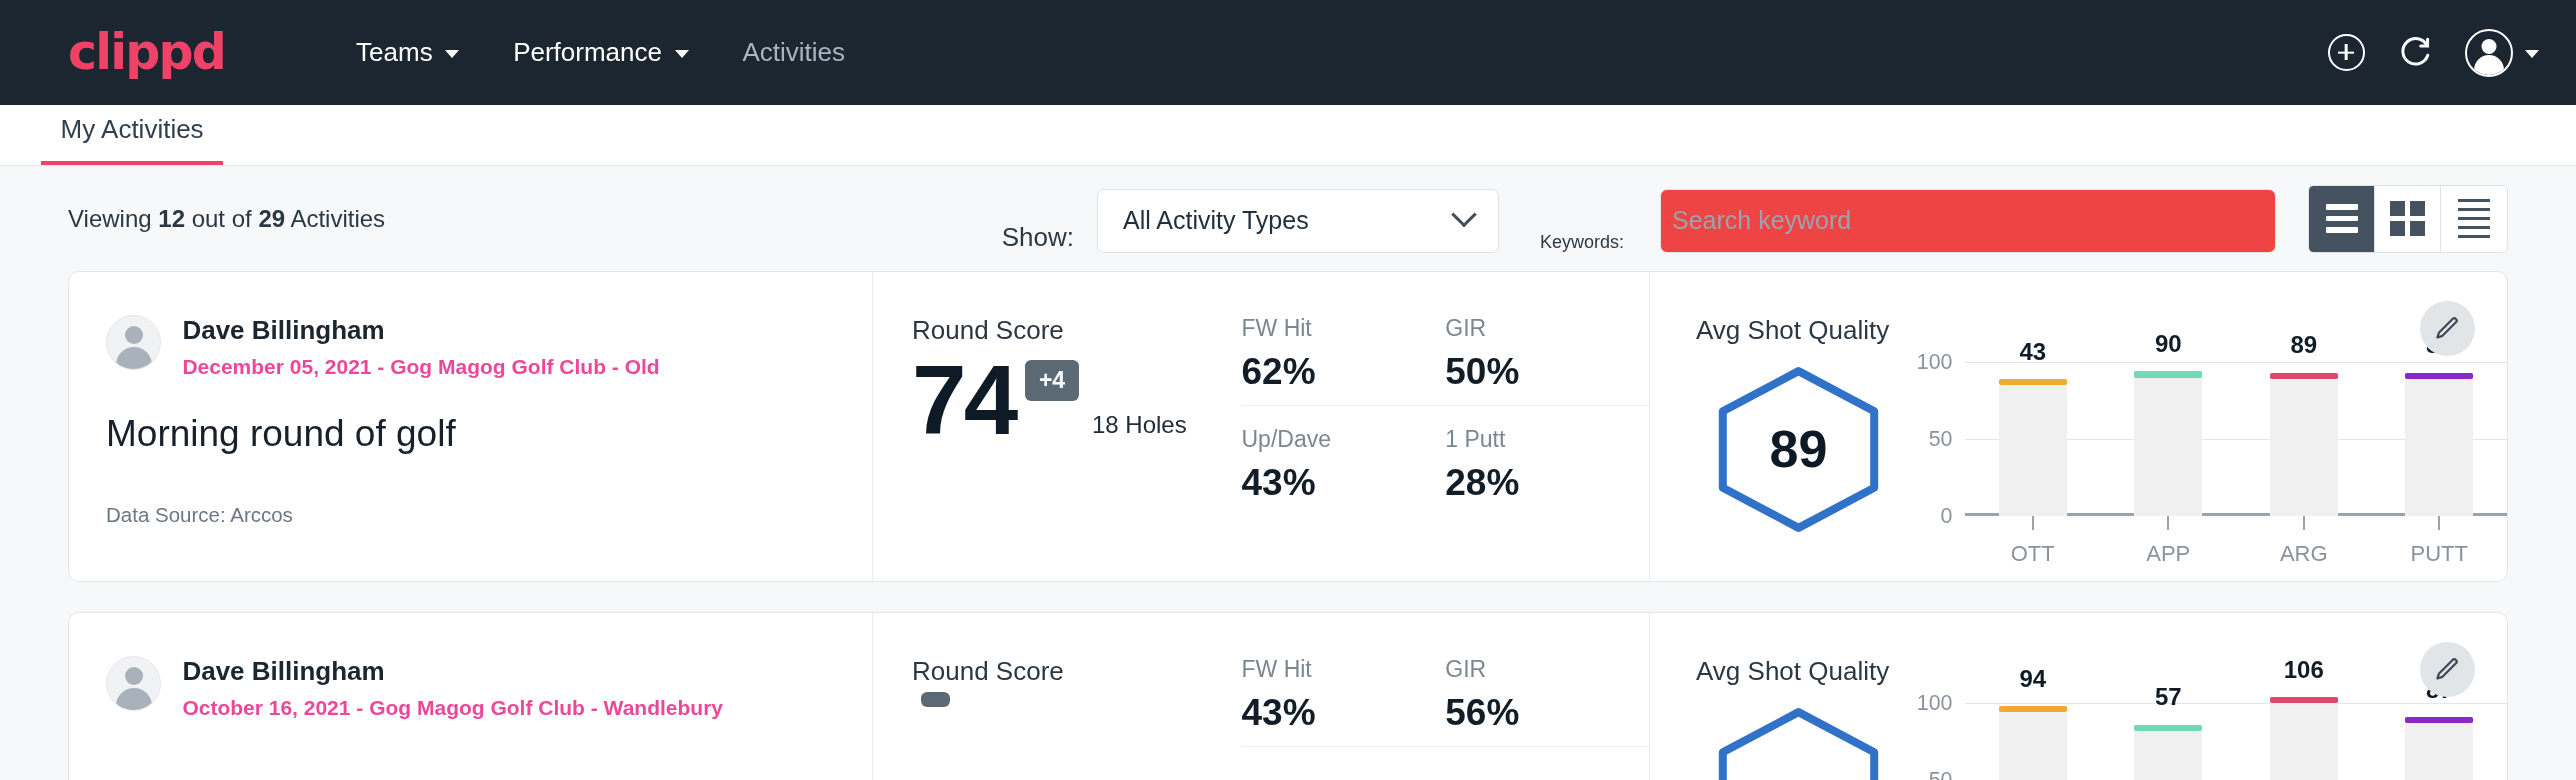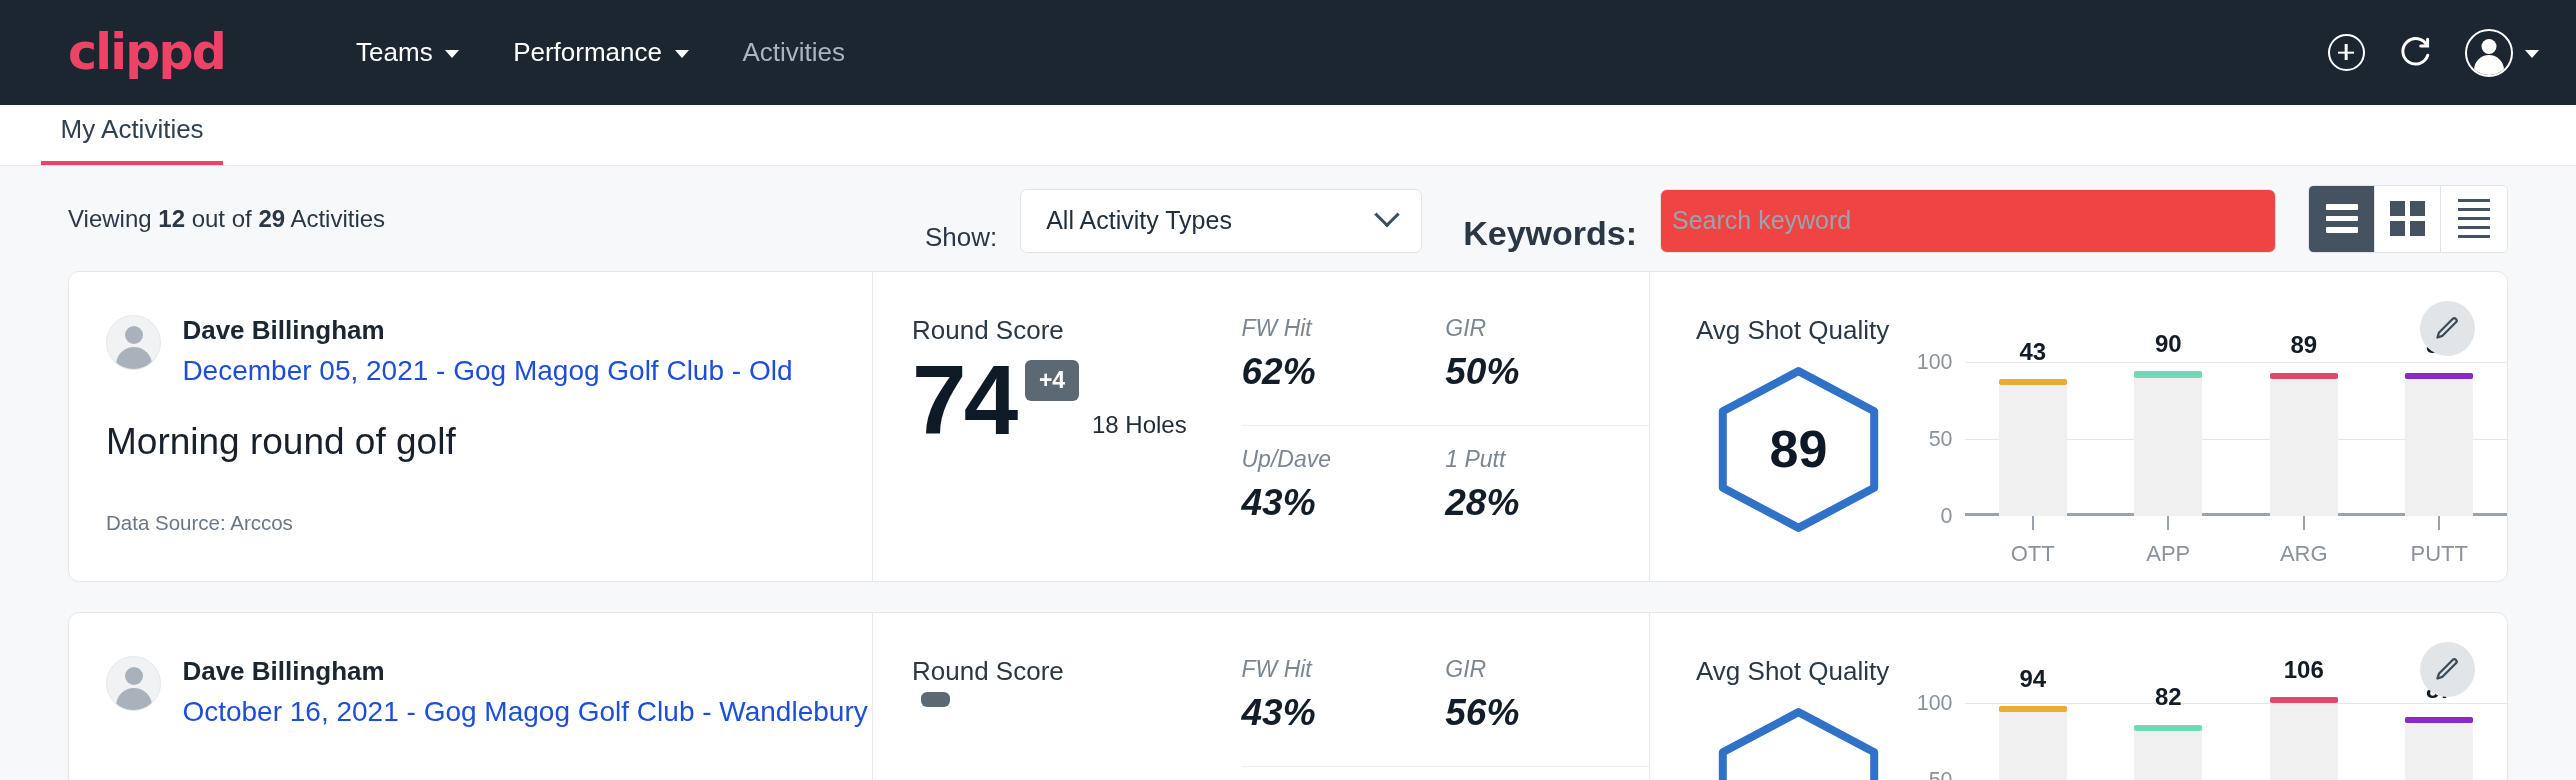--- a/index.html
+++ b/index.html
@@ -139,21 +139,21 @@
     margin-right: 41px;
     white-space: nowrap;
   }
   .select-box .chev {
     margin-left: auto;
     width: 18px; height: 18px;
     border-right: 3.6px solid #3d4f5e;
     border-bottom: 3.6px solid #3d4f5e;
     transform: rotate(45deg) translate(-4.5px,-4.5px);
   }
-  .kw-label { font-size: 34px; color: #2b3844; margin-right: 23px; white-space: nowrap; font-weight: bold; }
+  .kw-label { font-size: 18px; color: #2b3844; margin-right: 36px; white-space: nowrap; }
   .search-box {
     width: 616px; height: 64px;
     background: #ef4444;
     border: 0.9px solid #e2e6ea;
     border-radius: 7.1px;
     display: flex; align-items: center;
     padding: 0 11px;
     margin-right: 32px;
   }
   .search-box input {
@@ -208,40 +208,40 @@
     content: ""; position: absolute;
     width: 18px; height: 18px; border-radius: 50%;
     background: #a9b2bb; left: 50%; top: 9.8px; transform: translateX(-50%);
   }
   .av::after {
     content: ""; position: absolute;
     width: 36px; height: 23px; border-radius: 18px 18px 0 0;
     background: #a9b2bb; left: 50%; bottom: -0.9px; transform: translateX(-50%);
   }
   .who-name { font-size: 26px; font-weight: 700; color: #1b2631; margin-bottom: 9px; }
-  .who-meta { font-size: 28px; color: #1d4ed8; }
+  .who-meta { font-size: 21px; color: #ec4899; font-weight: bold; }
   .card-title { font-size: 37px; color: #17202b; margin-top: 34px; }
   .card-src { font-size: 20.5px; color: #6b7783; margin-top: 48px; }
 
   .sec-label { font-size: 26px; color: #2b3844; }
   .score-row { display: flex; align-items: flex-end; margin-top: 5.4px; }
   .score-num {
     font-size: 98px; font-weight: 700; color: #0e1a26;
     line-height: 1; letter-spacing: -2.7px;
   }
   .score-badge {
     background: #5a6974; color: #ffffff;
     font-size: 23px; font-weight: 700;
     padding: 7.1px 14.3px; border-radius: 6.2px;
     margin: 0 0 48px 9px;
   }
   .score-holes { font-size: 24px; color: #202c38; margin: 0 0 10.7px 12.5px; white-space: nowrap; }
 
   .statgrid { display: grid; grid-template-columns: 1fr 1fr; }
-  .statcell { padding-bottom: 32px; font-style: italic; }
+  .statcell { padding-bottom: 12px; }
   .statcell.br { border-bottom: 1.8px solid #eceef1; margin-bottom: 19.6px; }
   .stat-k { font-size: 23px; color: #7b8691; margin-bottom: 9px; }
   .stat-v { font-size: 37px; font-weight: 700; color: #121d28; }
 
   .hexwrap { width: 205px; flex: none; display: flex; justify-content: center; }
   .hex { position: relative; width: 179px; height: 171px; margin-top: 10.7px; }
   .hexnum {
     position: absolute; inset: 0;
     display: flex; align-items: center; justify-content: center;
     font-size: 52px; font-weight: 700; color: #0d1924;
@@ -522,21 +522,21 @@
                 <div class="ylab" style="top:50%">50</div>
 
                 <div class="bars">
                   <div class="barcol">
                     <div class="bar-val" style="bottom:calc(94% + 19.6px)">94</div>
                     <div class="bar-rect" style="height:94%">
                       <div class="bar-cap" style="background:#eeaa33"></div>
                     </div>
                   </div>
                   <div class="barcol">
-                    <div class="bar-val" style="bottom:calc(82% + 19.6px)">82</div>
+                    <div class="bar-val" style="bottom:calc(82% + 19.6px)">57</div>
                     <div class="bar-rect" style="height:82%">
                       <div class="bar-cap" style="background:#6fd9b8"></div>
                     </div>
                   </div>
                   <div class="barcol">
                     <div class="bar-val" style="bottom:calc(100% + 19.6px)">106</div>
                     <div class="bar-rect" style="height:100%">
                       <div class="bar-cap" style="background:#e0486b"></div>
                     </div>
                   </div>

